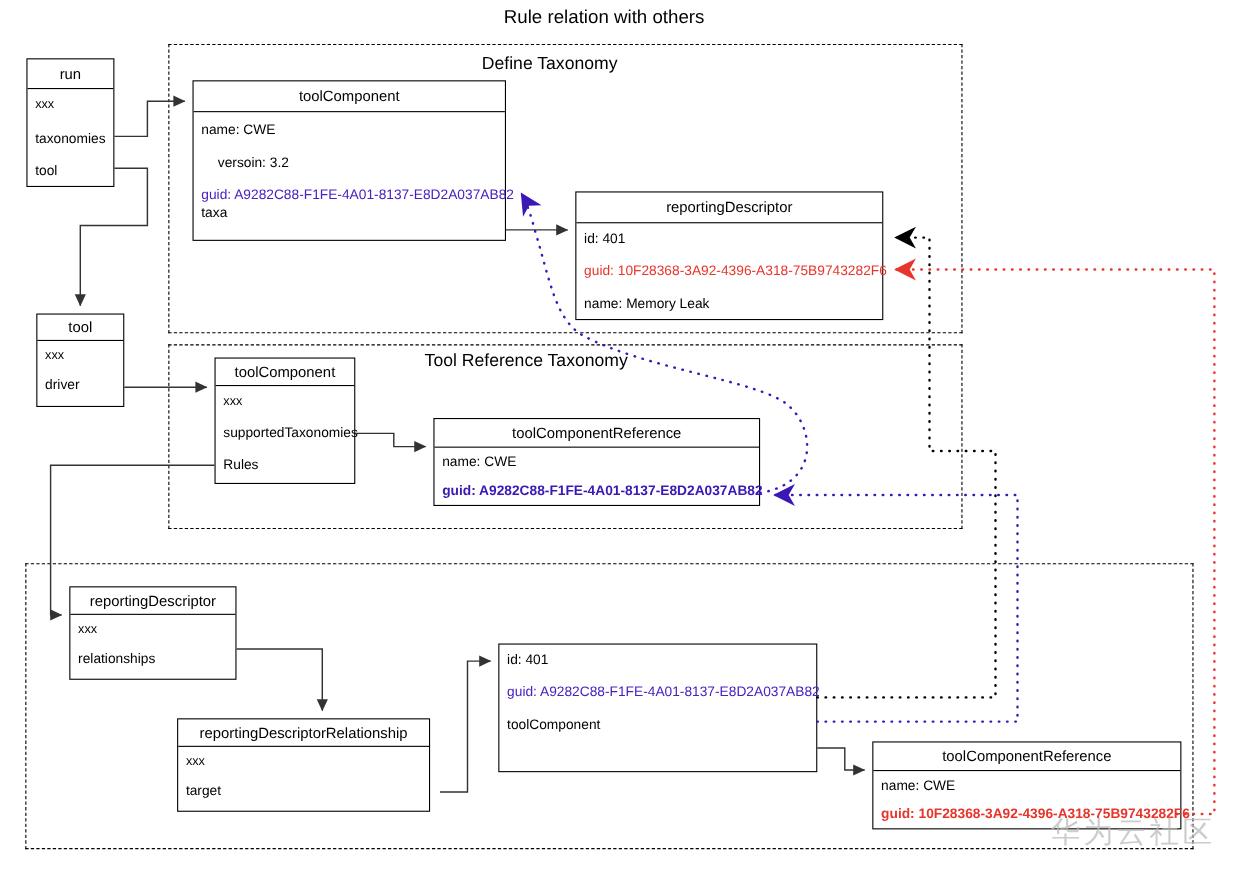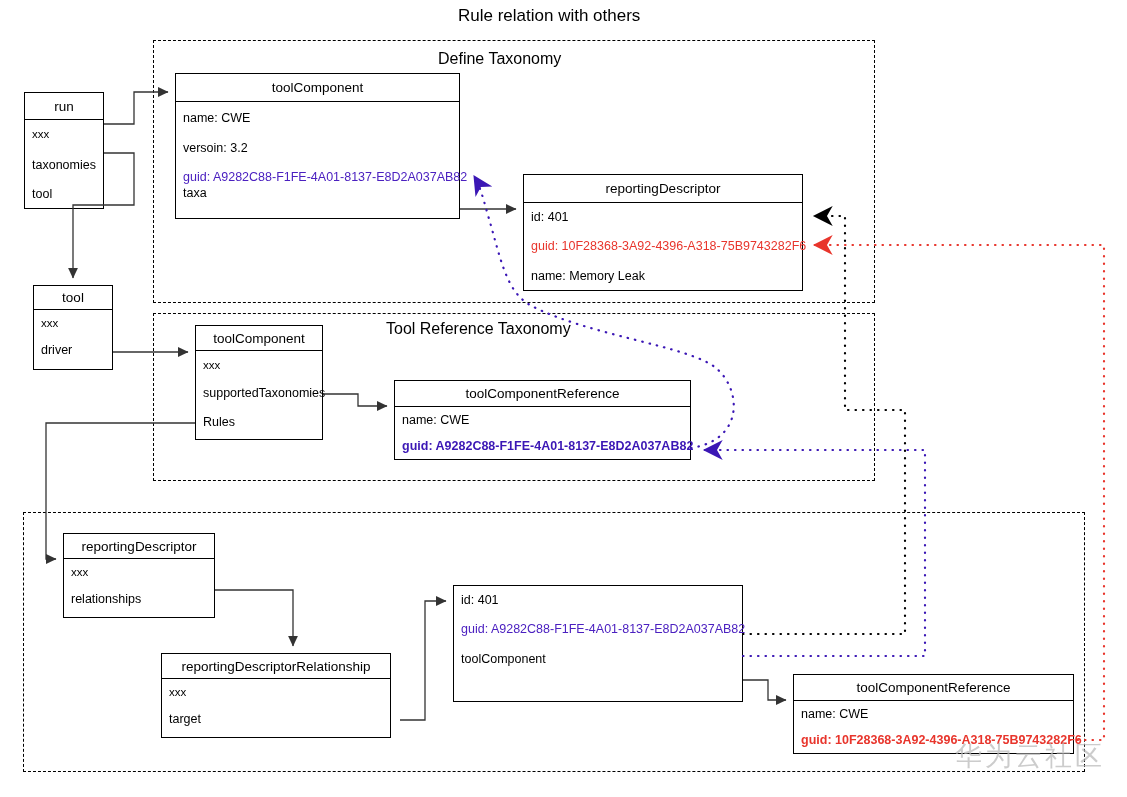--- a/index.html
+++ b/index.html
@@ -45,42 +45,42 @@
 <div id="canvas">
 
   <div class="region" style="left:153px;top:40px;width:722px;height:263px;"></div>
   <div class="region" style="left:153px;top:313px;width:722px;height:168px;"></div>
   <div class="region" style="left:23px;top:512px;width:1062px;height:260px;"></div>
 
   <div class="title title-main" style="left:458px;top:6px;">Rule relation with others</div>
   <div class="title title-grp" style="left:438px;top:50px;">Define Taxonomy</div>
   <div class="title title-grp" style="left:386px;top:320px;">Tool Reference Taxonomy</div>
 
-  <div class="uml" style="left:24px;top:53px;width:80px;height:117px;margin-top:39px;">
+  <div class="uml" style="left:24px;top:53px;width:80px;height:117px;">
     <div class="hdr" style="height:27px;">run</div>
     <div class="body" style="height:88px;">
       <div class="row" style="top:8px;font-size:11.5px;">xxx</div>
       <div class="row" style="top:38px;">taxonomies</div>
       <div class="row" style="top:67px;">tool</div>
     </div>
   </div>
 
   <div class="uml" style="left:33px;top:285px;width:80px;height:85px;">
     <div class="hdr" style="height:24px;">tool</div>
     <div class="body" style="height:59px;">
       <div class="row" style="top:7px;font-size:11.5px;">xxx</div>
       <div class="row" style="top:33px;">driver</div>
     </div>
   </div>
 
   <div class="uml" style="left:175px;top:73px;width:285px;height:146px;">
     <div class="hdr" style="height:28px;">toolComponent</div>
     <div class="body" style="height:116px;">
       <div class="row" style="top:9px;">name: CWE</div>
-      <div class="row" style="top:39px;">versoin: 3.2</div>
+      <div class="row" style="top:39px;margin-left:15px;">versoin: 3.2</div>
       <div class="row purple-thin" style="top:68px;">guid: A9282C88-F1FE-4A01-8137-E8D2A037AB82</div>
       <div class="row" style="top:84px;text-align:right;">taxa</div>
     </div>
   </div>
 
   <div class="uml" style="left:523px;top:174px;width:280px;height:117px;">
     <div class="hdr" style="height:28px;">reportingDescriptor</div>
     <div class="body" style="height:87px;">
       <div class="row" style="top:7px;">id: 401</div>
       <div class="row red" style="top:36px;">guid: 10F28368-3A92-4396-A318-75B9743282F6</div>

